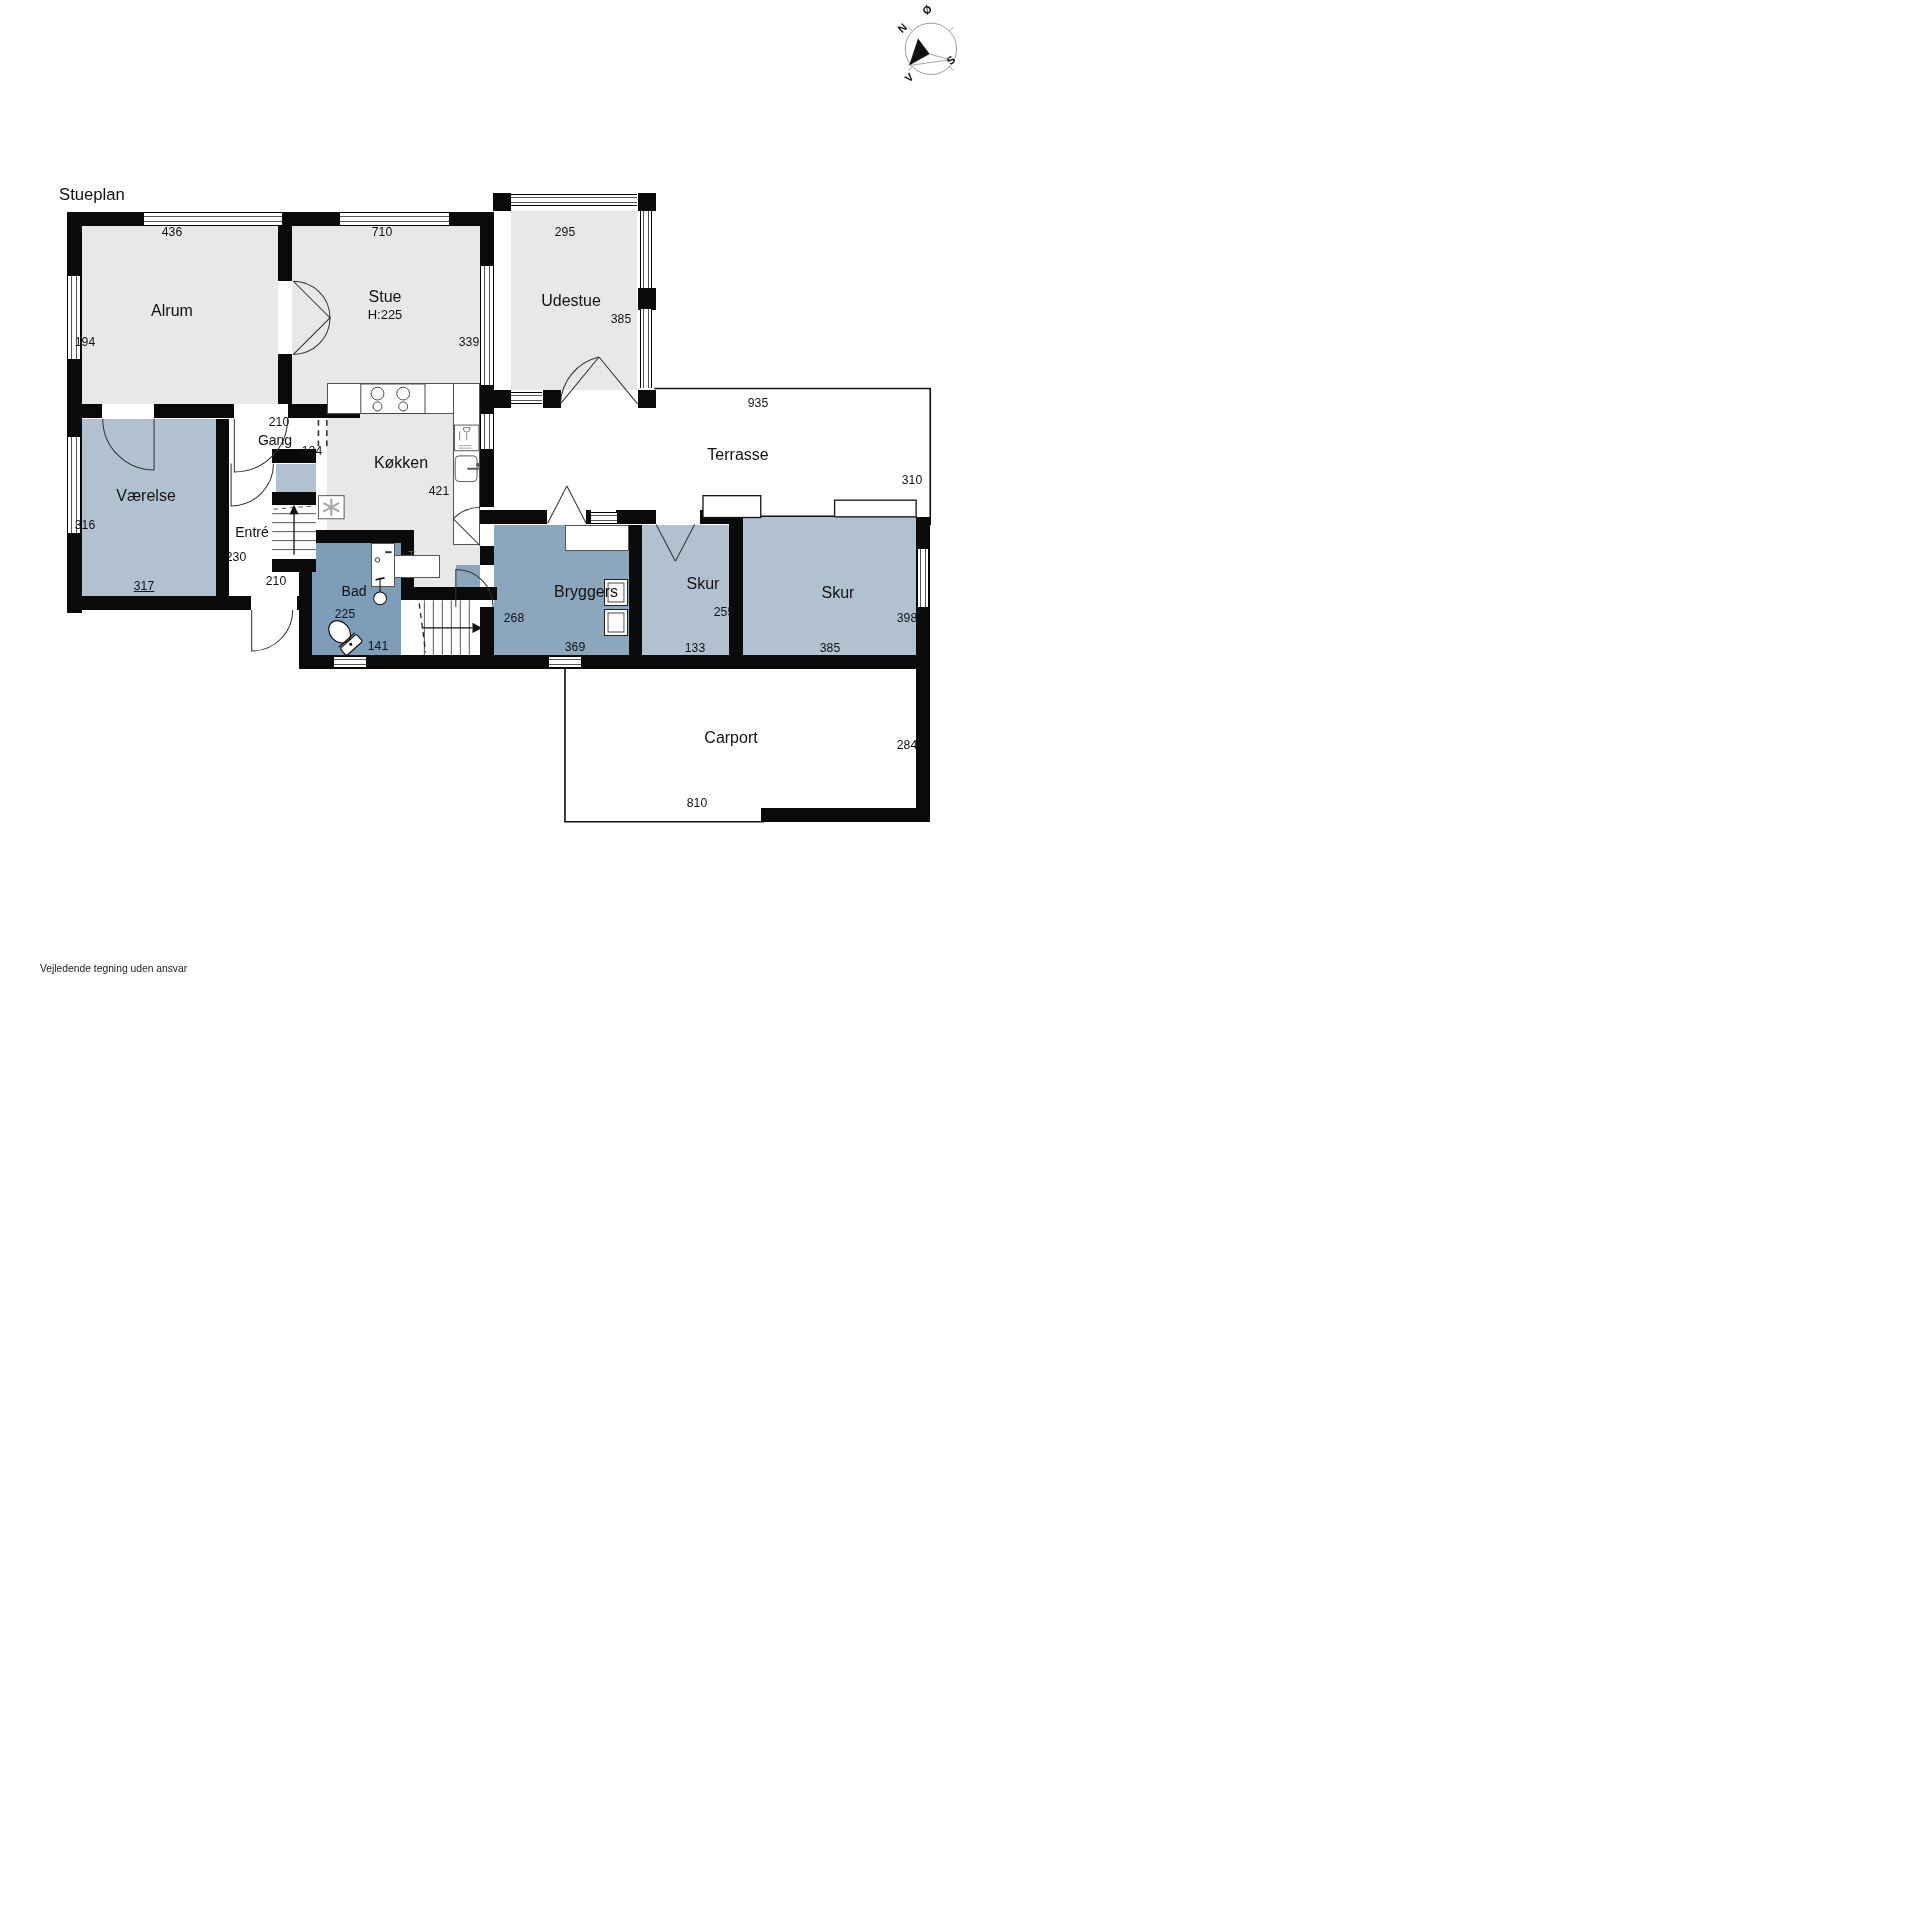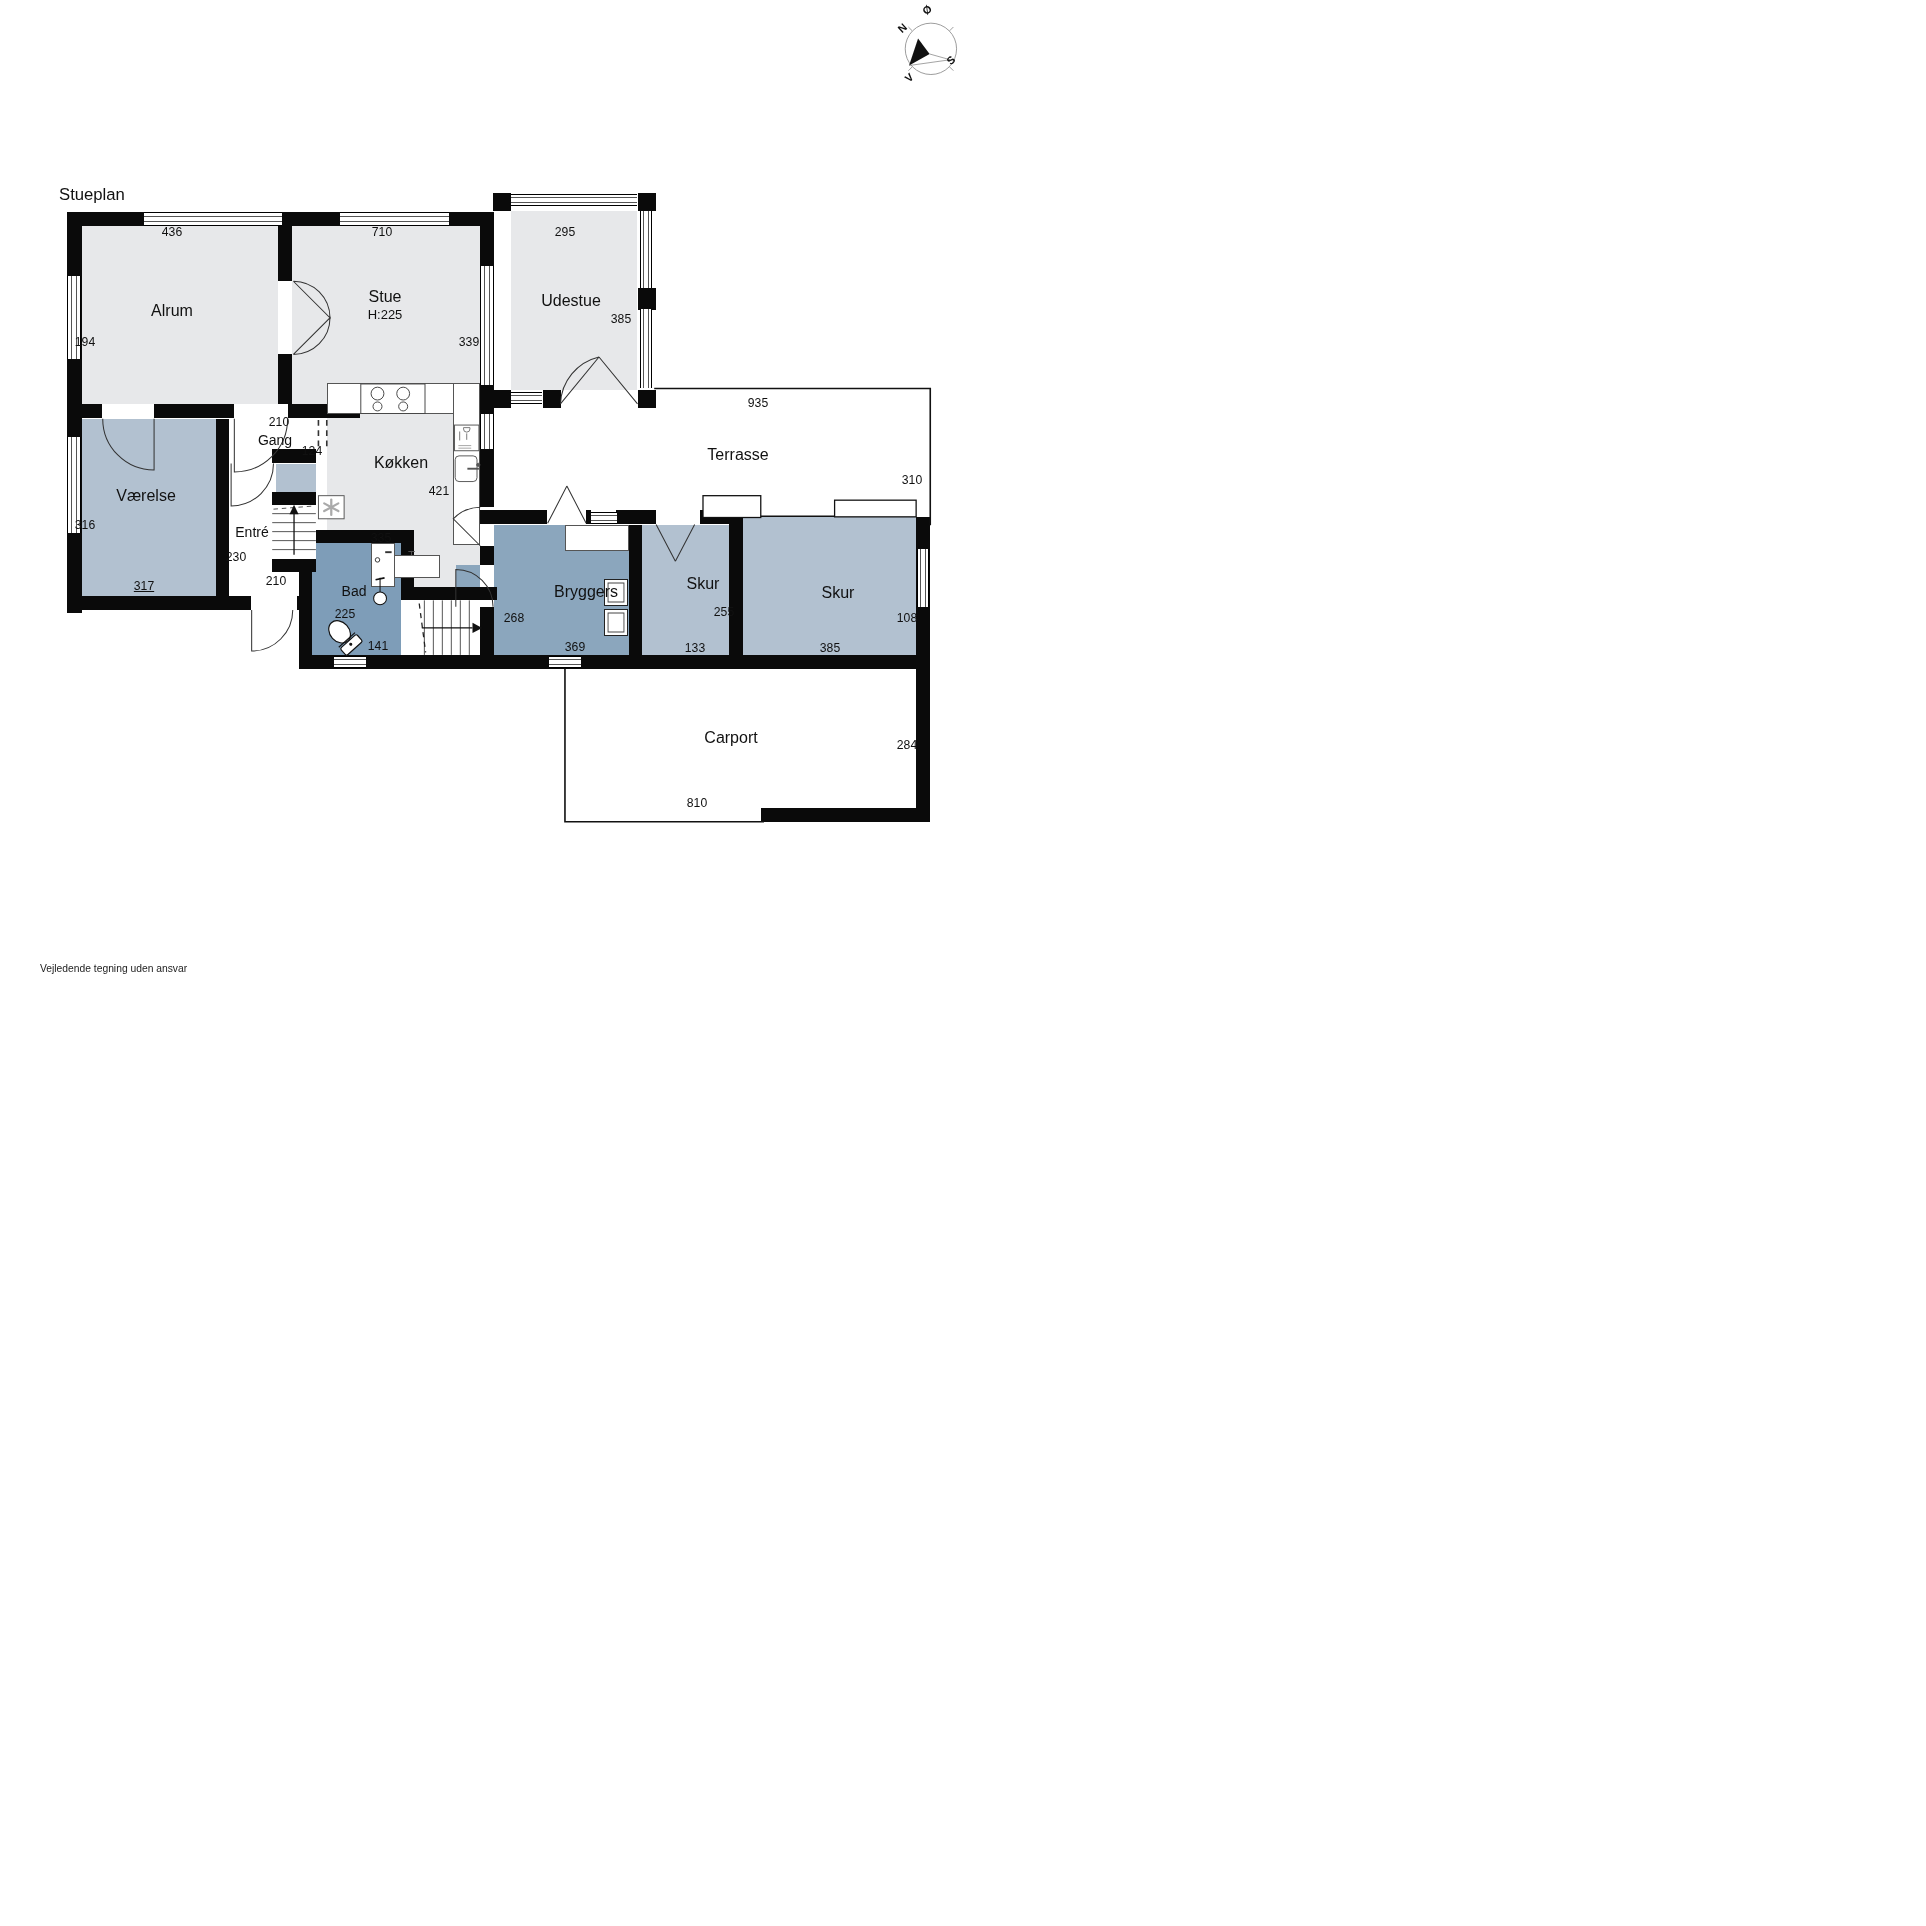--- a/index.html
+++ b/index.html
@@ -282,19 +282,19 @@
   <div class="dim" style="left:144px;top:586px;text-decoration:underline;">317</div>
   <div class="dim" style="left:236px;top:557px;">230</div>
   <div class="dim" style="left:276px;top:581px;">210</div>
   <div class="dim" style="left:345px;top:614px;">225</div>
   <div class="dim" style="left:378px;top:646px;">141</div>
   <div class="dim" style="left:514px;top:618px;">268</div>
   <div class="dim" style="left:575px;top:647px;">369</div>
   <div class="dim" style="left:724px;top:612px;">255</div>
   <div class="dim" style="left:695px;top:648px;">133</div>
   <div class="dim" style="left:830px;top:648px;">385</div>
-  <div class="dim" style="left:907px;top:618px;">108</div>
+  <div class="dim" style="left:907px;top:618px;">398</div>
   <div class="dim" style="left:907px;top:745px;">284</div>
   <div class="dim" style="left:697px;top:803px;">810</div>
 
   <div class="disclaimer" style="left:40px;top:963px;">Vejledende tegning uden ansvar</div>
 </div>
 
 
 </body></html>

